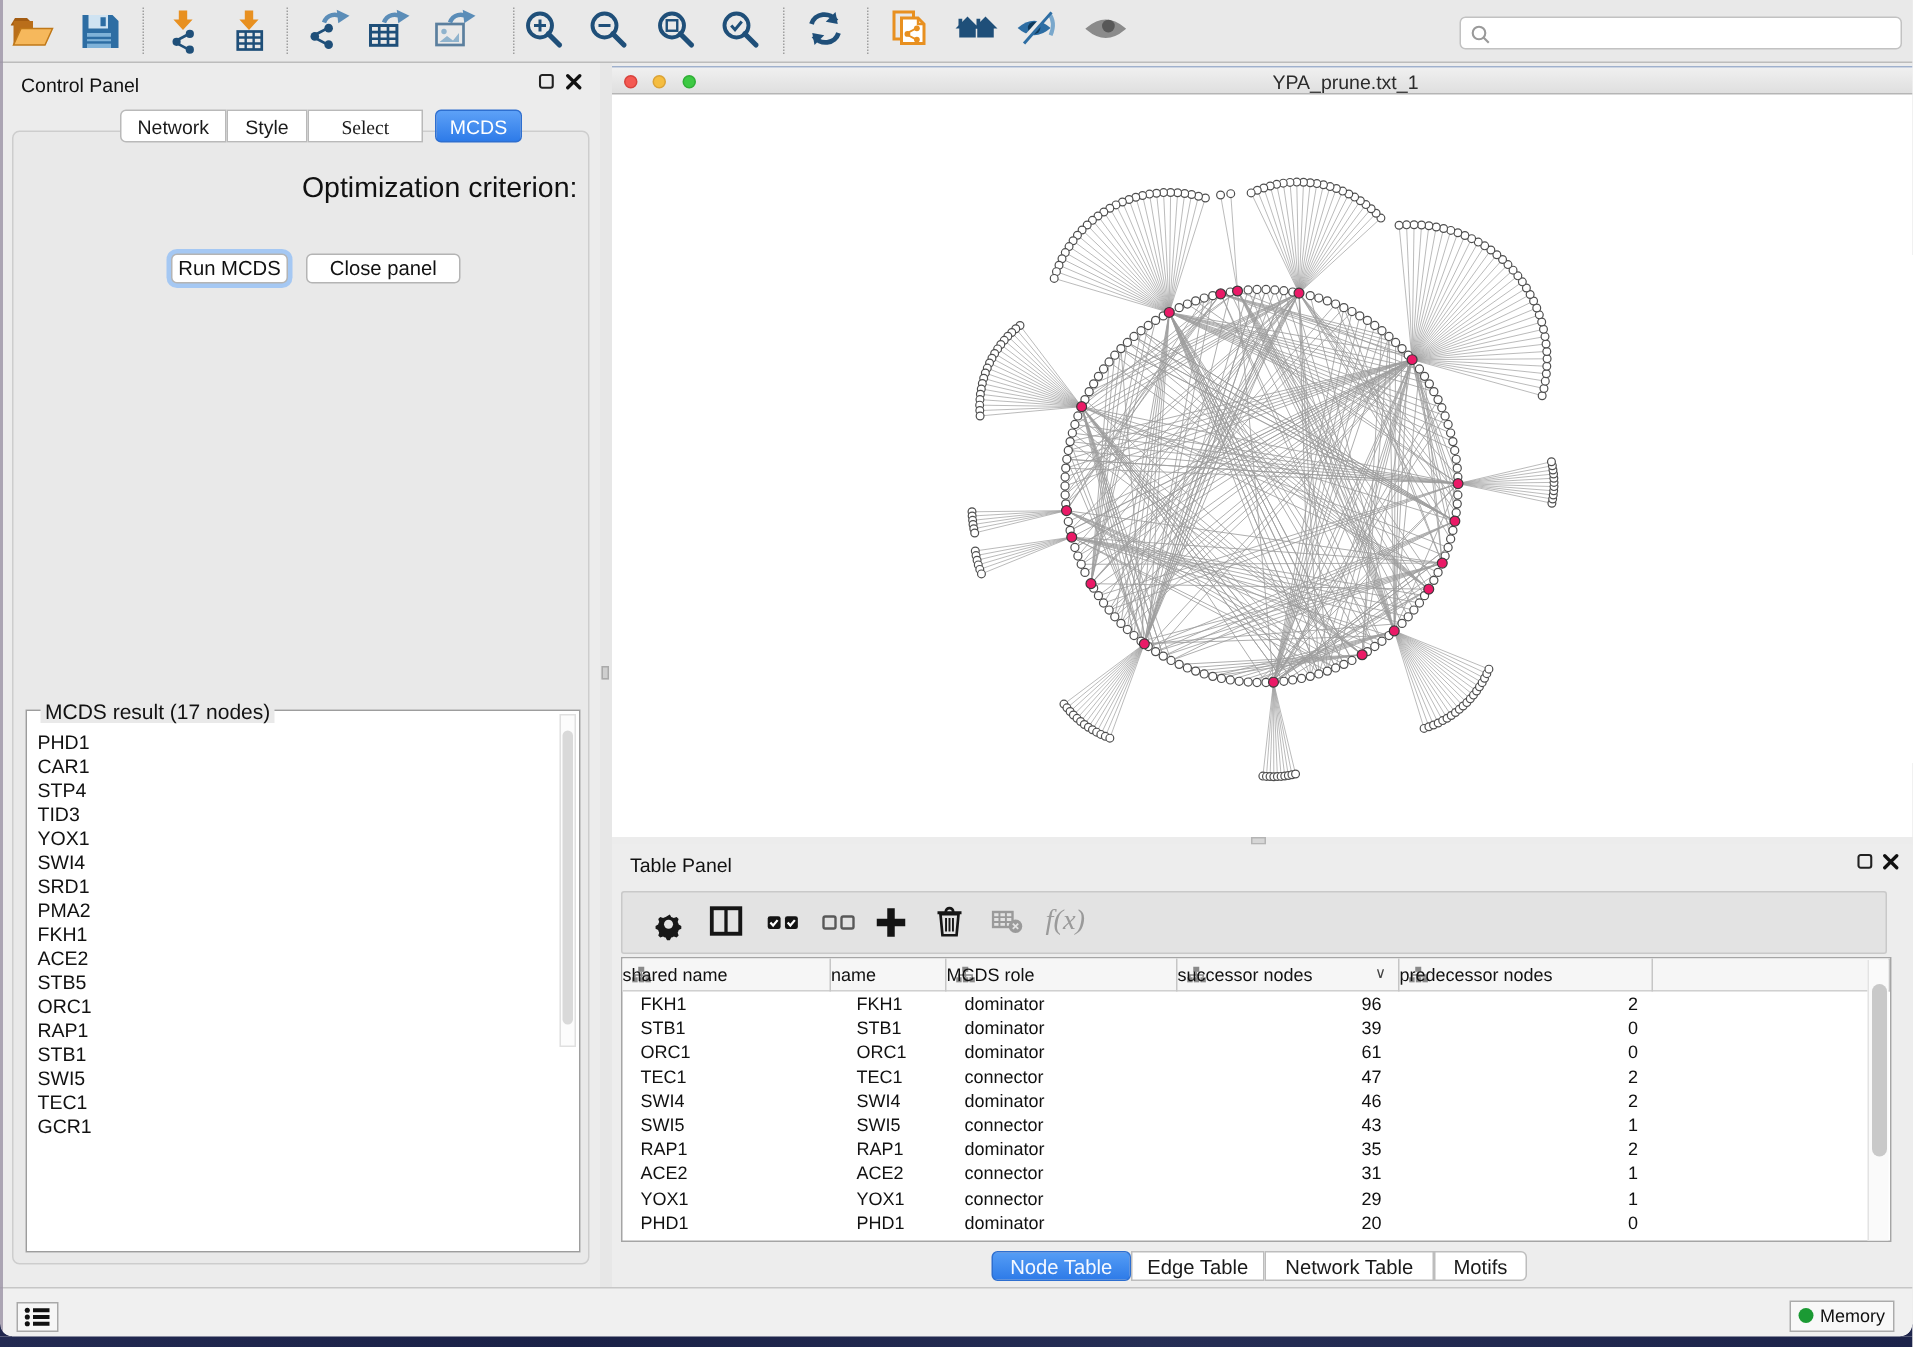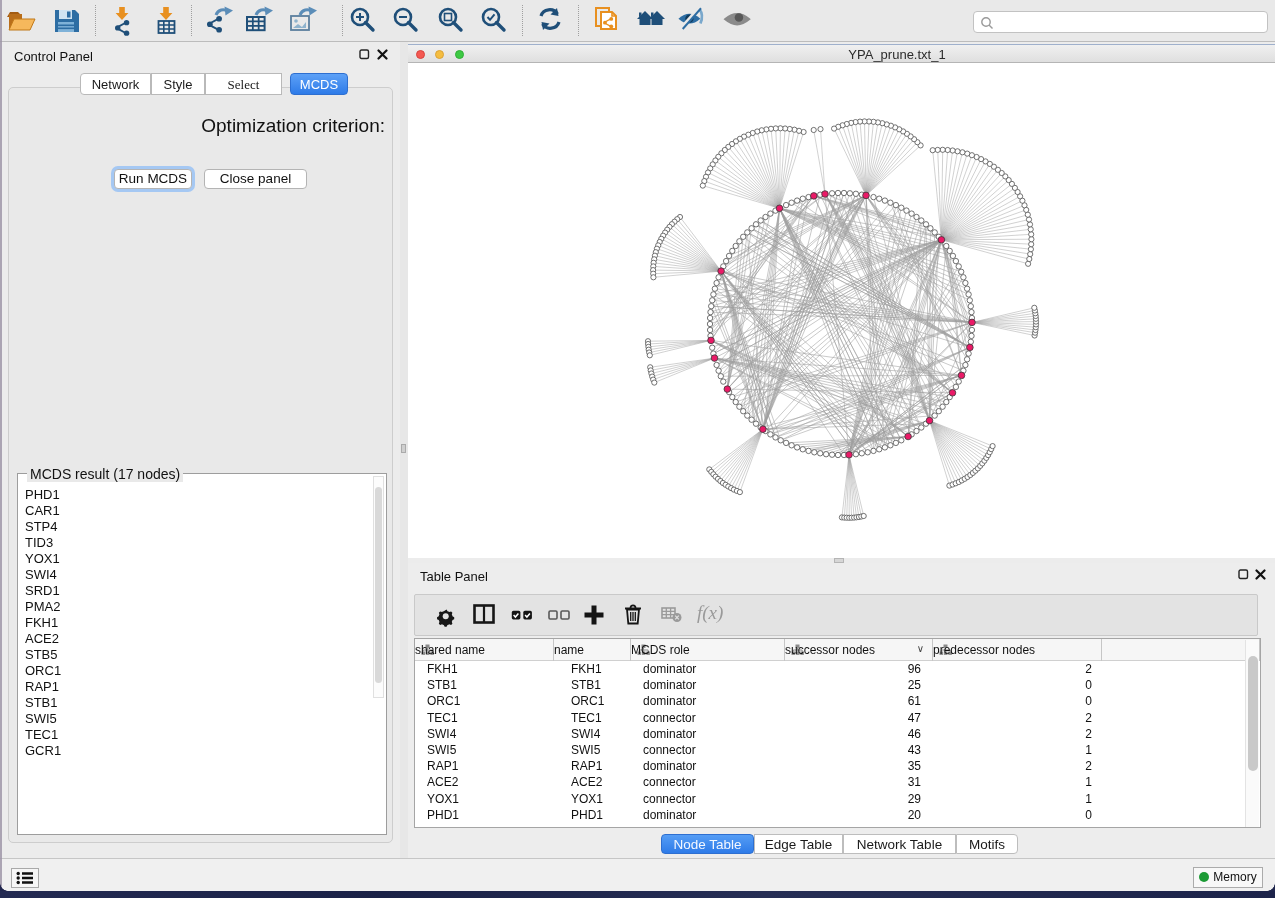--- a/index.html
+++ b/index.html
@@ -1137,21 +1137,21 @@
           <span style="left:12px">FKH1</span>
           <span style="left:156px">FKH1</span>
           <span style="left:228px">dominator</span>
           <span style="right:339px">96</span>
           <span style="right:168px">2</span>
         </div>
         <div class="trow" style="top:16.2px">
           <span style="left:12px">STB1</span>
           <span style="left:156px">STB1</span>
           <span style="left:228px">dominator</span>
-          <span style="right:339px">25</span>
+          <span style="right:339px">39</span>
           <span style="right:168px">0</span>
         </div>
         <div class="trow" style="top:32.4px">
           <span style="left:12px">ORC1</span>
           <span style="left:156px">ORC1</span>
           <span style="left:228px">dominator</span>
           <span style="right:339px">61</span>
           <span style="right:168px">0</span>
         </div>
         <div class="trow" style="top:48.6px">

